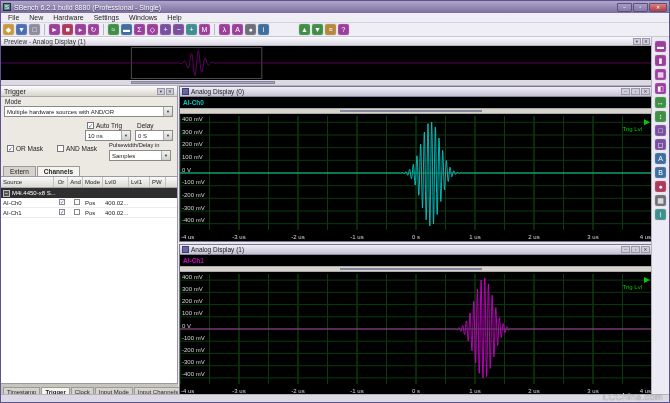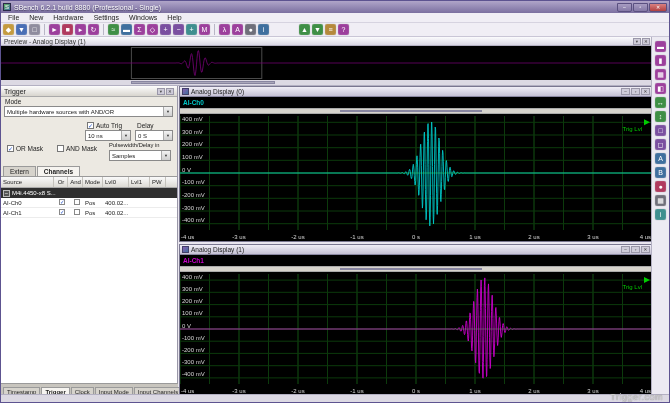--- a/index.html
+++ b/index.html
@@ -420,15 +420,15 @@
       <span class="tb-icon" style="background: rgb(122, 79, 160);">□</span>
       <span class="tb-icon" style="background: rgb(122, 79, 160);">◻</span>
       <span class="tb-icon" style="background: rgb(63, 111, 158);">A</span>
       <span class="tb-icon" style="background: rgb(63, 111, 158);">B</span>
       <span class="tb-icon" style="background: rgb(176, 58, 94);">●</span>
       <span class="tb-icon" style="background: rgb(111, 111, 122);">▦</span>
       <span class="tb-icon" style="background: rgb(63, 143, 143);">i</span>
     </div>
 
   <div class="statusbar"></div>
-  <div class="watermark">Trigger.com</div>
+  <div class="watermark">LCChina.com</div>
 
 </div>
 
 </body></html>

